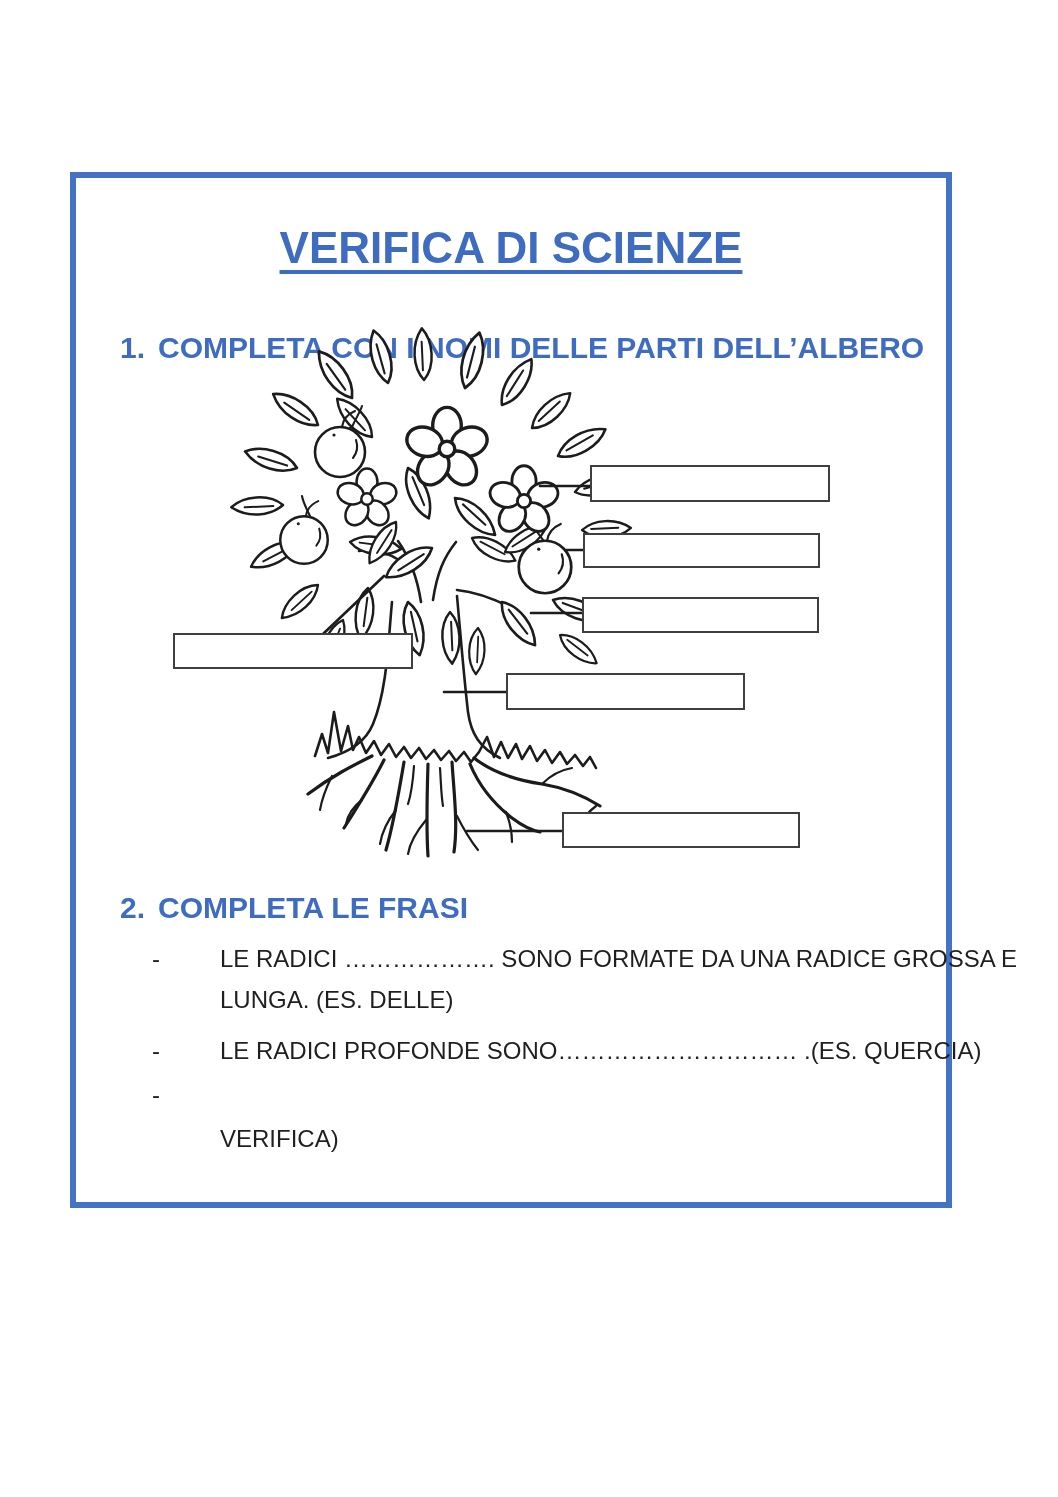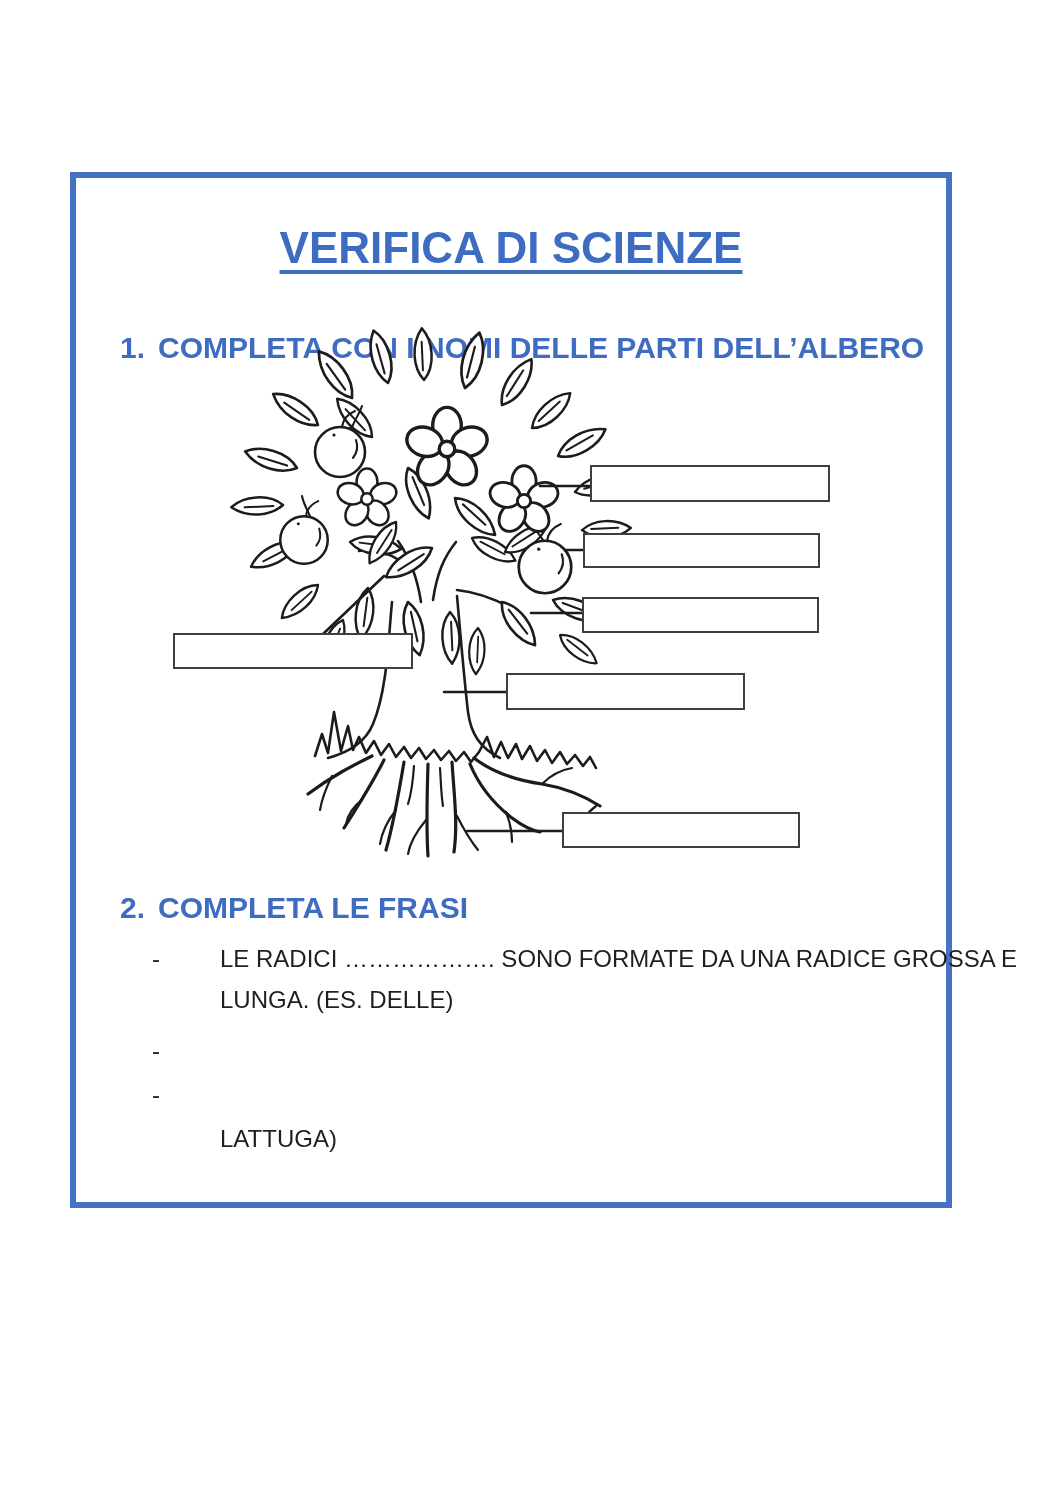--- a/index.html
+++ b/index.html
@@ -206,17 +206,18 @@
 
   <div class="section-heading" id="heading-2">
     <span class="num">2.</span><span class="txt">COMPLETA LE FRASI</span>
   </div>
 
   <span class="bullet-dash" style="top:947px;">-</span>
   <div class="body-line" style="top:947px;">LE RADICI ………………. SONO FORMATE DA UNA RADICE GROSSA E</div>
   <div class="body-line" style="top:988px;">LUNGA. (ES. DELLE)</div>
 
   <span class="bullet-dash" style="top:1039px;">-</span>
+  <div class="body-line" style="top:1039px;">LE RADICI PROFONDE SONO………………………… .(ES. QUERCIA)</div>
 
   <span class="bullet-dash" style="top:1083px;">-</span>
-  <div class="body-line" style="top:1127px;">LATTUGA)</div>
+  <div class="body-line" style="top:1127px;">VERIFICA)</div>
 
 </div>
 
 </body></html>

